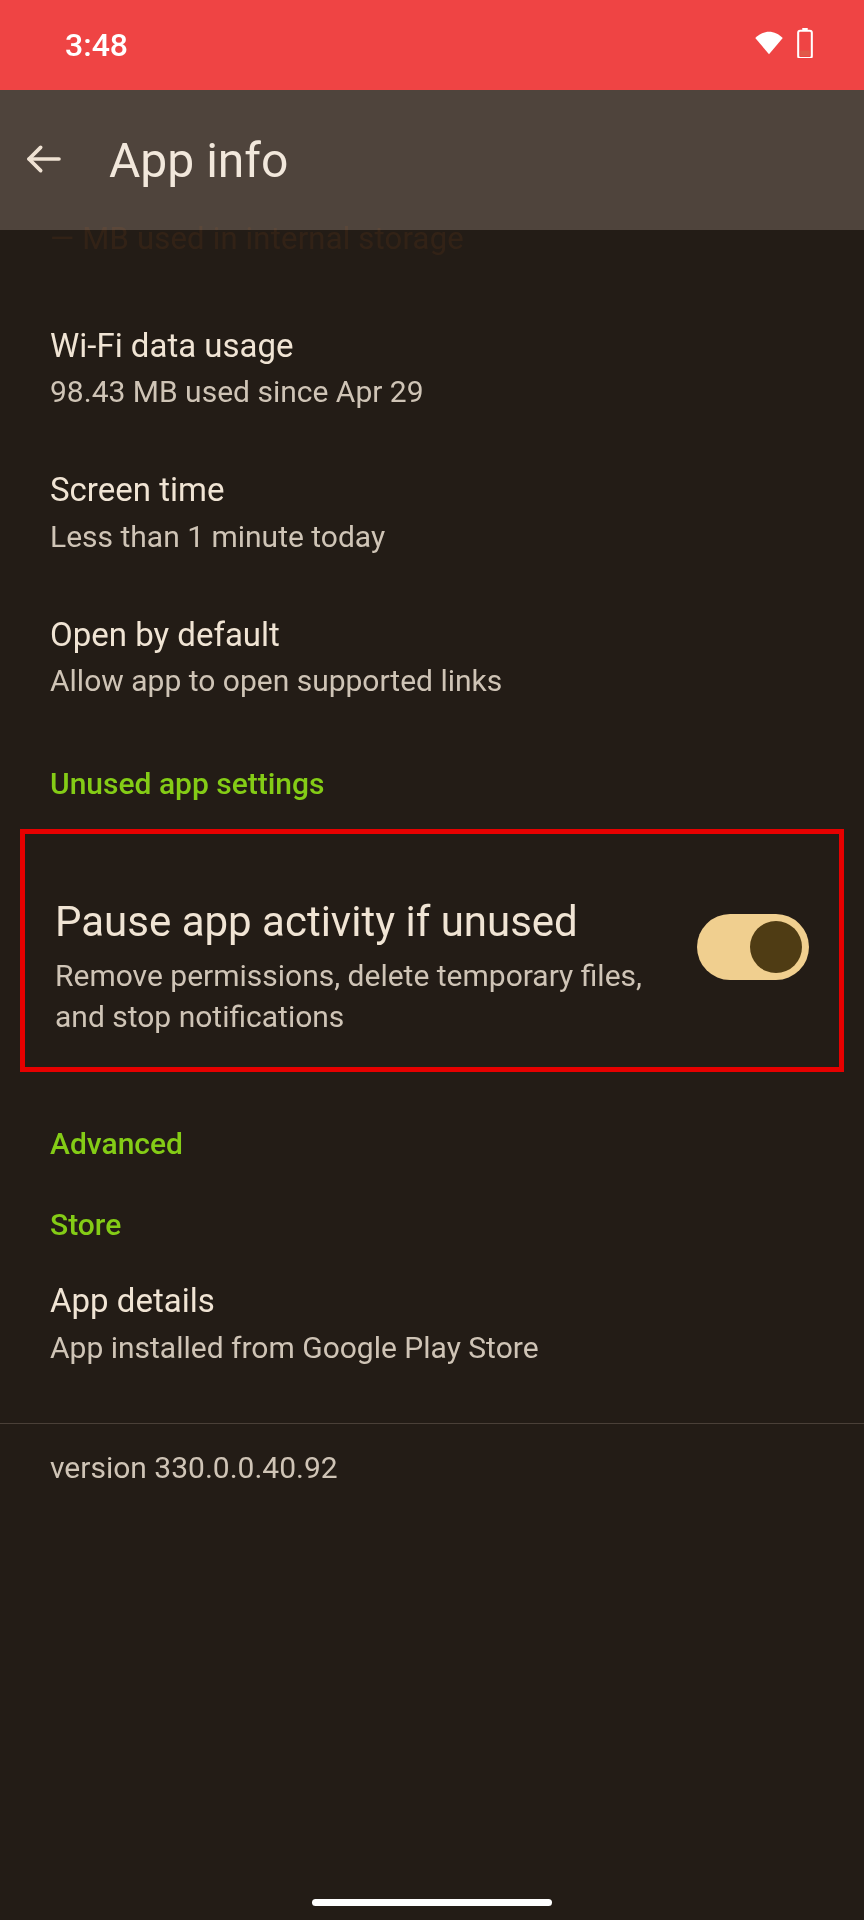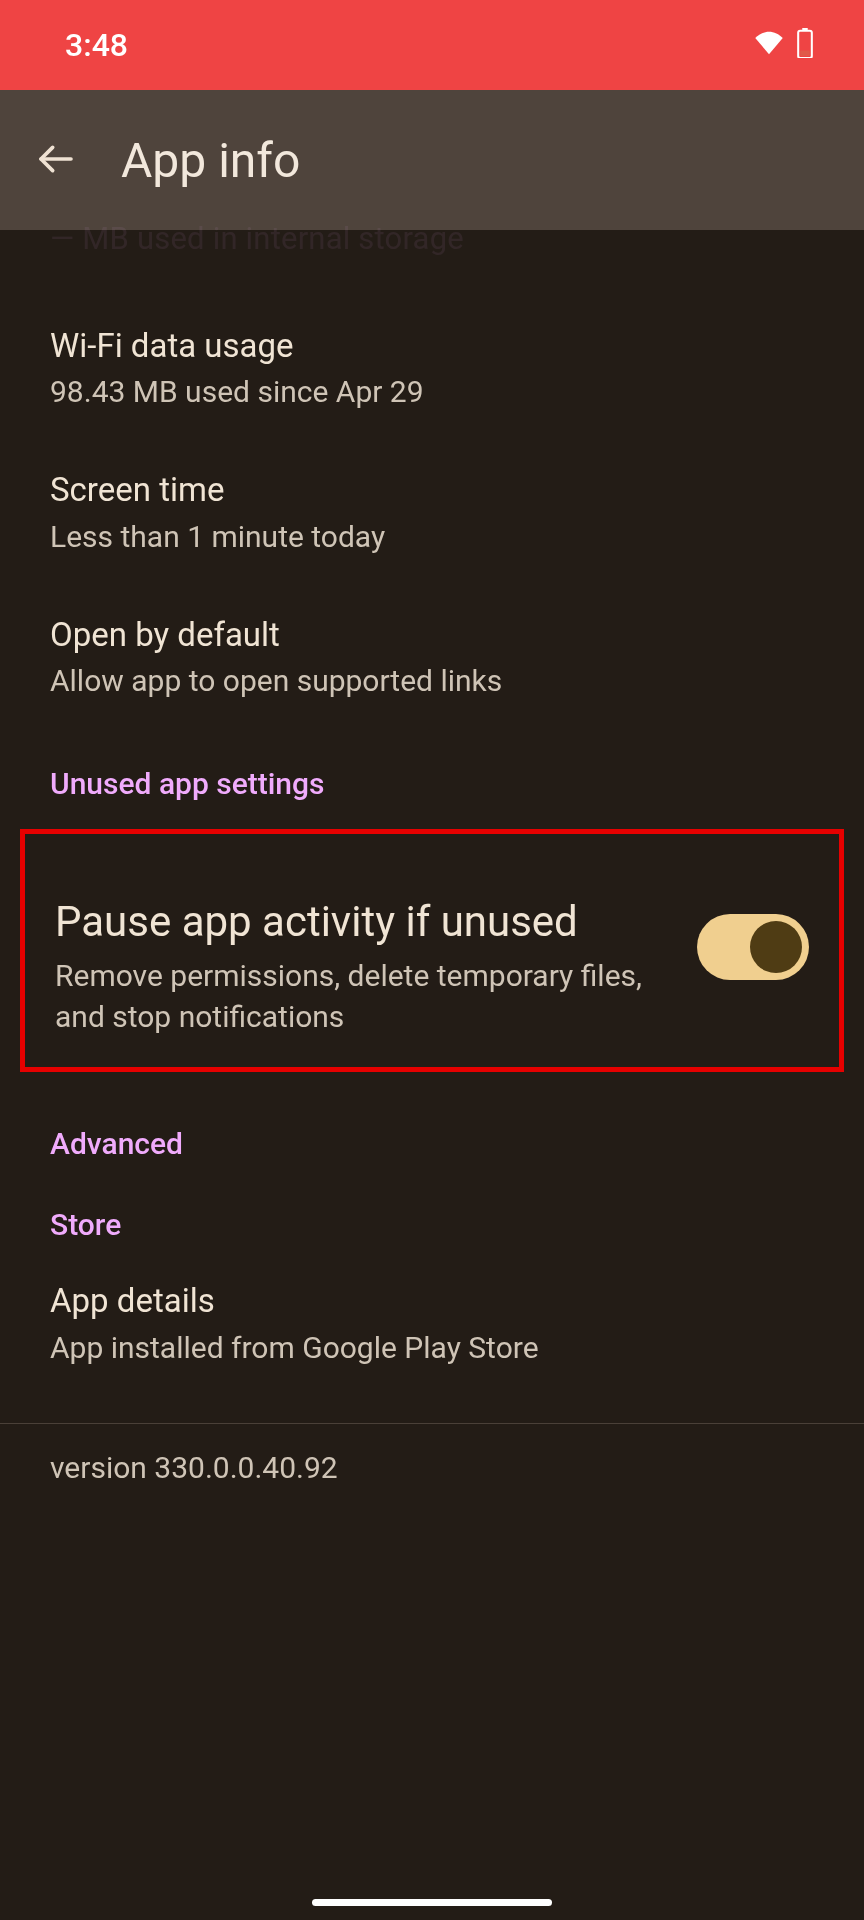--- a/index.html
+++ b/index.html
@@ -28,21 +28,21 @@
   .status-icons {
     display: flex;
     align-items: center;
     gap: 12px;
   }
   .app-bar {
     height: 140px;
     background: #4f443c;
     display: flex;
     align-items: center;
-    padding: 0 36px;
+    padding: 0 24px;
     gap: 45px;
   }
   .back-btn {
     background: none;
     border: none;
     color: #efe2d3;
     padding: 0;
     display: flex;
     align-items: center;
     justify-content: center;
@@ -57,21 +57,21 @@
     padding: 0 0 0 0;
     position: relative;
   }
   .cutoff-row {
     padding: 0 50px 30px 50px;
     position: relative;
     top: -10px;
   }
   .cutoff-text {
     font-size: 31px;
-    color: #f0abfc;
+    color: #f97316;
     opacity: .07;
     white-space: nowrap;
     letter-spacing: 0.2px;
   }
   .setting-row {
     padding: 28px 50px 30px 50px;
     cursor: pointer;
   }
   .setting-title {
     font-size: 33px;
@@ -84,21 +84,21 @@
     color: #cfc4b6;
     margin-top: 6px;
     line-height: 1.3;
   }
   .section-header {
     padding: 36px 50px 10px 50px;
   }
   .section-header-text {
     font-size: 30px;
     font-weight: 500;
-    color: #f0abfc;
+    color: #84cc16;
   }
   .highlight-box {
     border: 5px solid #e60000;
     margin: 18px 20px 18px 20px;
     padding: 22px 30px 30px 30px;
     display: flex;
     align-items: center;
     gap: 30px;
   }
   .highlight-text {

